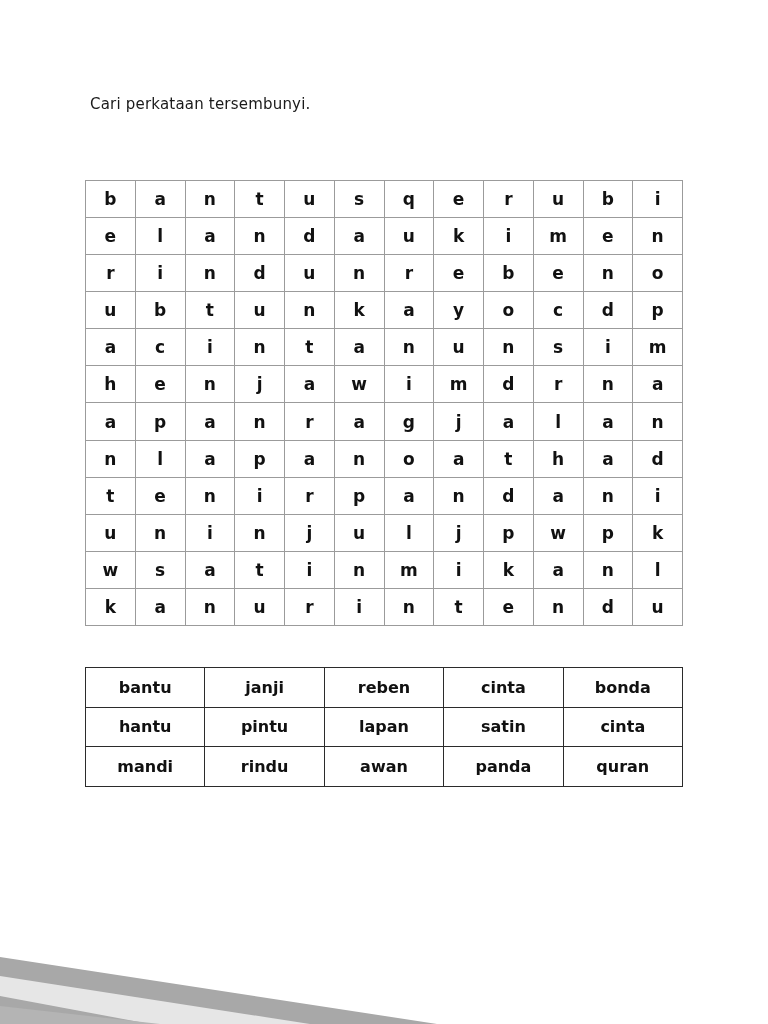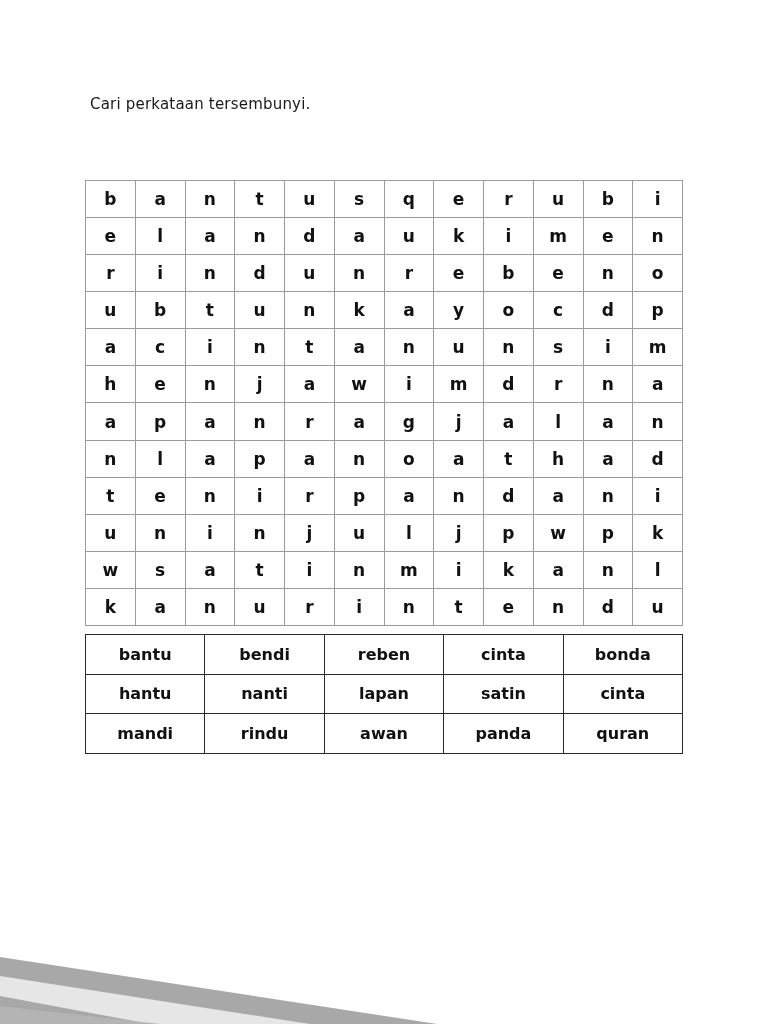--- a/index.html
+++ b/index.html
@@ -35,21 +35,21 @@
     text-align: center;
     vertical-align: middle;
     font-size: 17px;
     font-weight: bold;
     color: #111111;
     padding: 0;
   }
   .wordlist {
     position: absolute;
     left: 85px;
-    top: 634px;
+    top: 667px;
     width: 598px;
     height: 120px;
     table-layout: fixed;
   }
   .wordlist td {
     border: 1px solid #2b2b2b;
     text-align: center;
     vertical-align: middle;
     font-size: 16px;
     font-weight: bold;
@@ -240,28 +240,28 @@
         <td>d</td>
         <td>u</td>
       </tr>
     </tbody>
 </table>
 
 <table class="wordlist">
   <tbody>
       <tr>
         <td>bantu</td>
-        <td>bendi</td>
+        <td>janji</td>
         <td>reben</td>
         <td>cinta</td>
         <td>bonda</td>
       </tr>
       <tr>
         <td>hantu</td>
-        <td>nanti</td>
+        <td>pintu</td>
         <td>lapan</td>
         <td>satin</td>
         <td>cinta</td>
       </tr>
       <tr>
         <td>mandi</td>
         <td>rindu</td>
         <td>awan</td>
         <td>panda</td>
         <td>quran</td>

